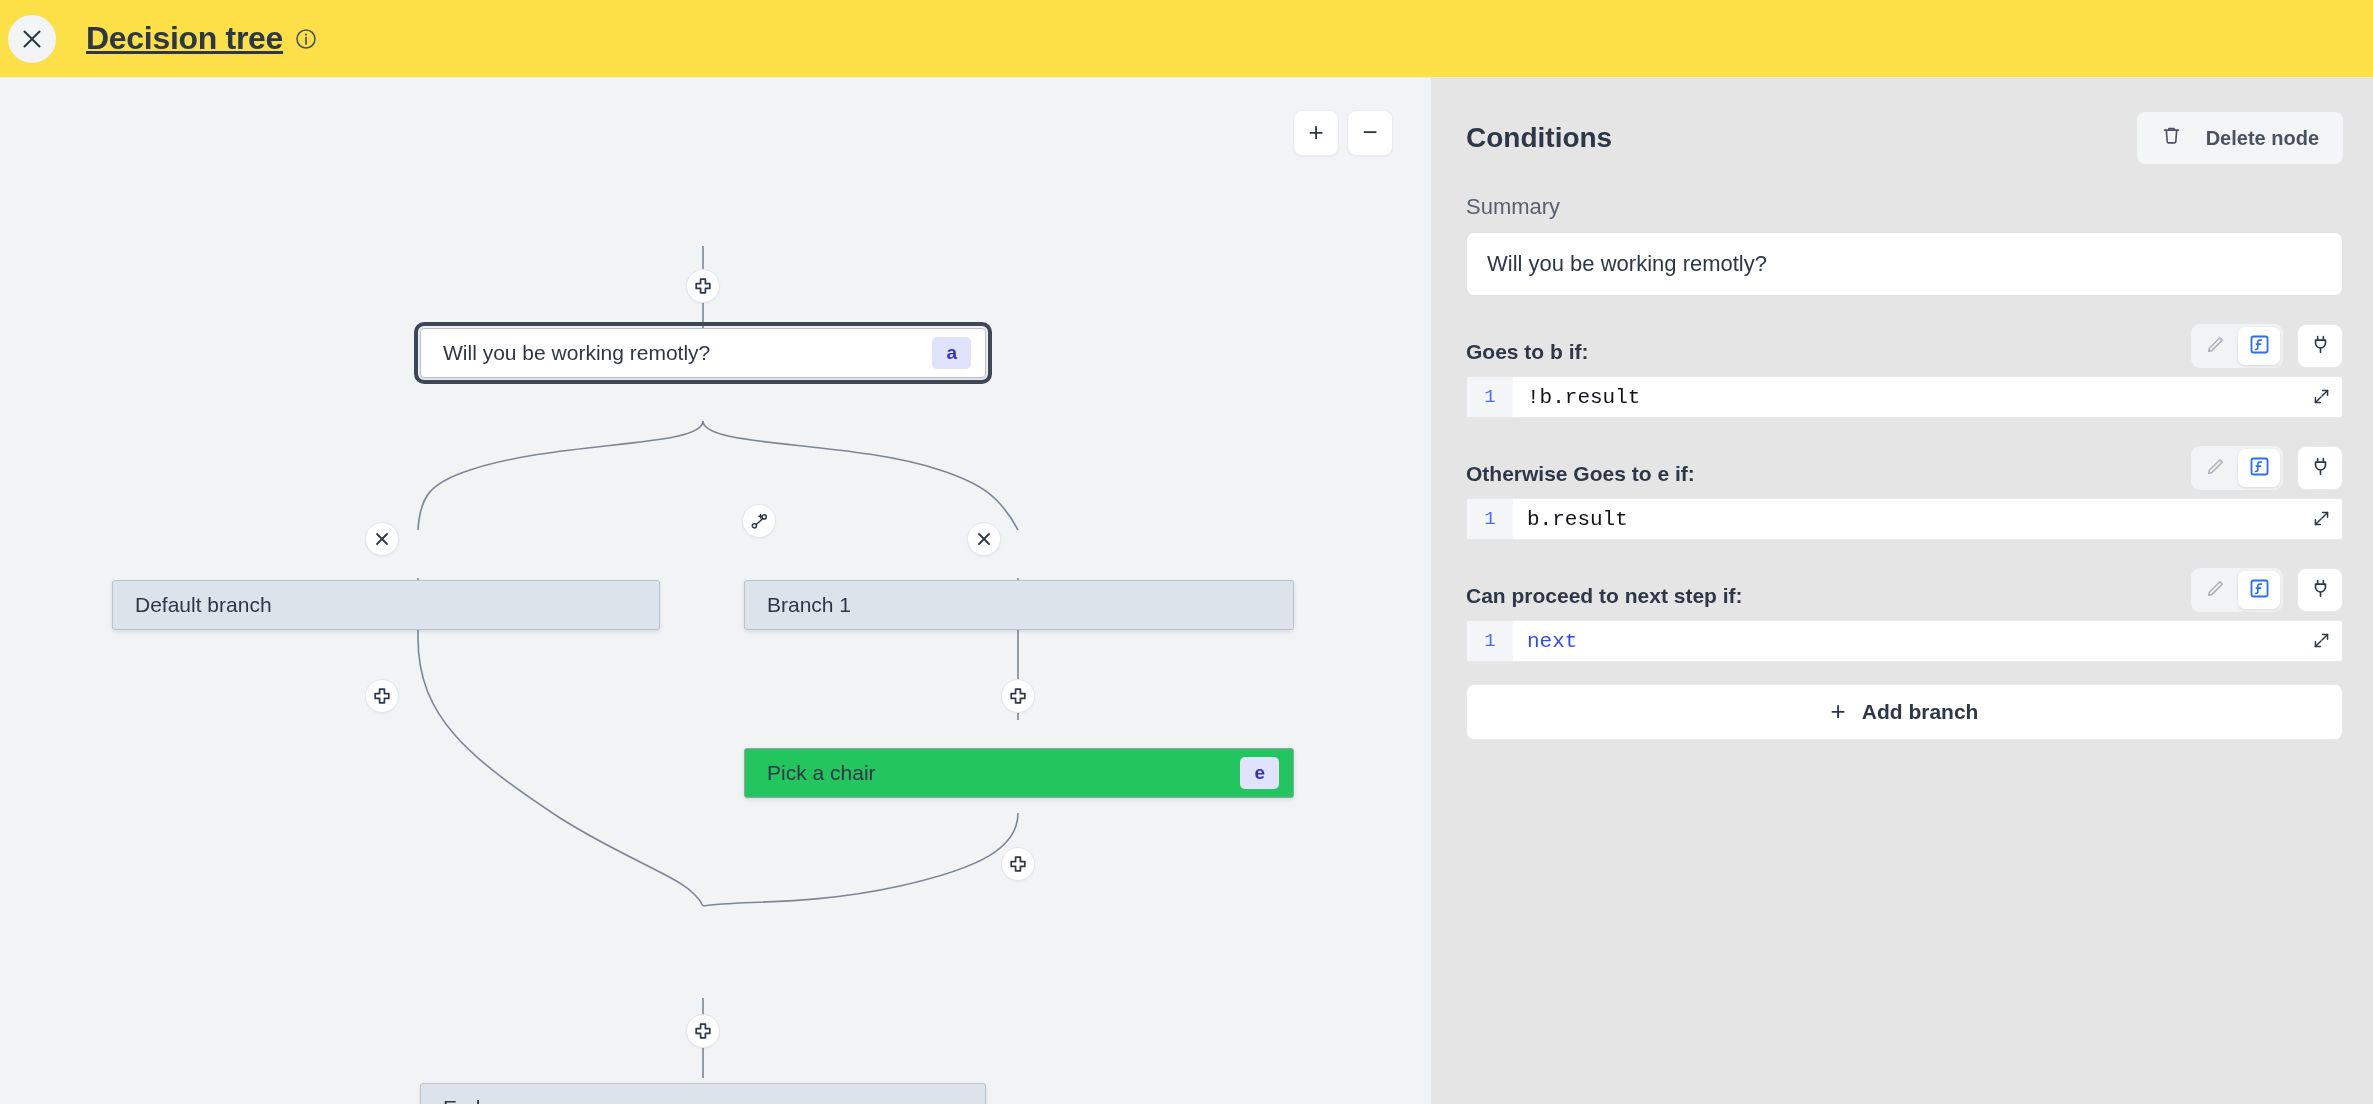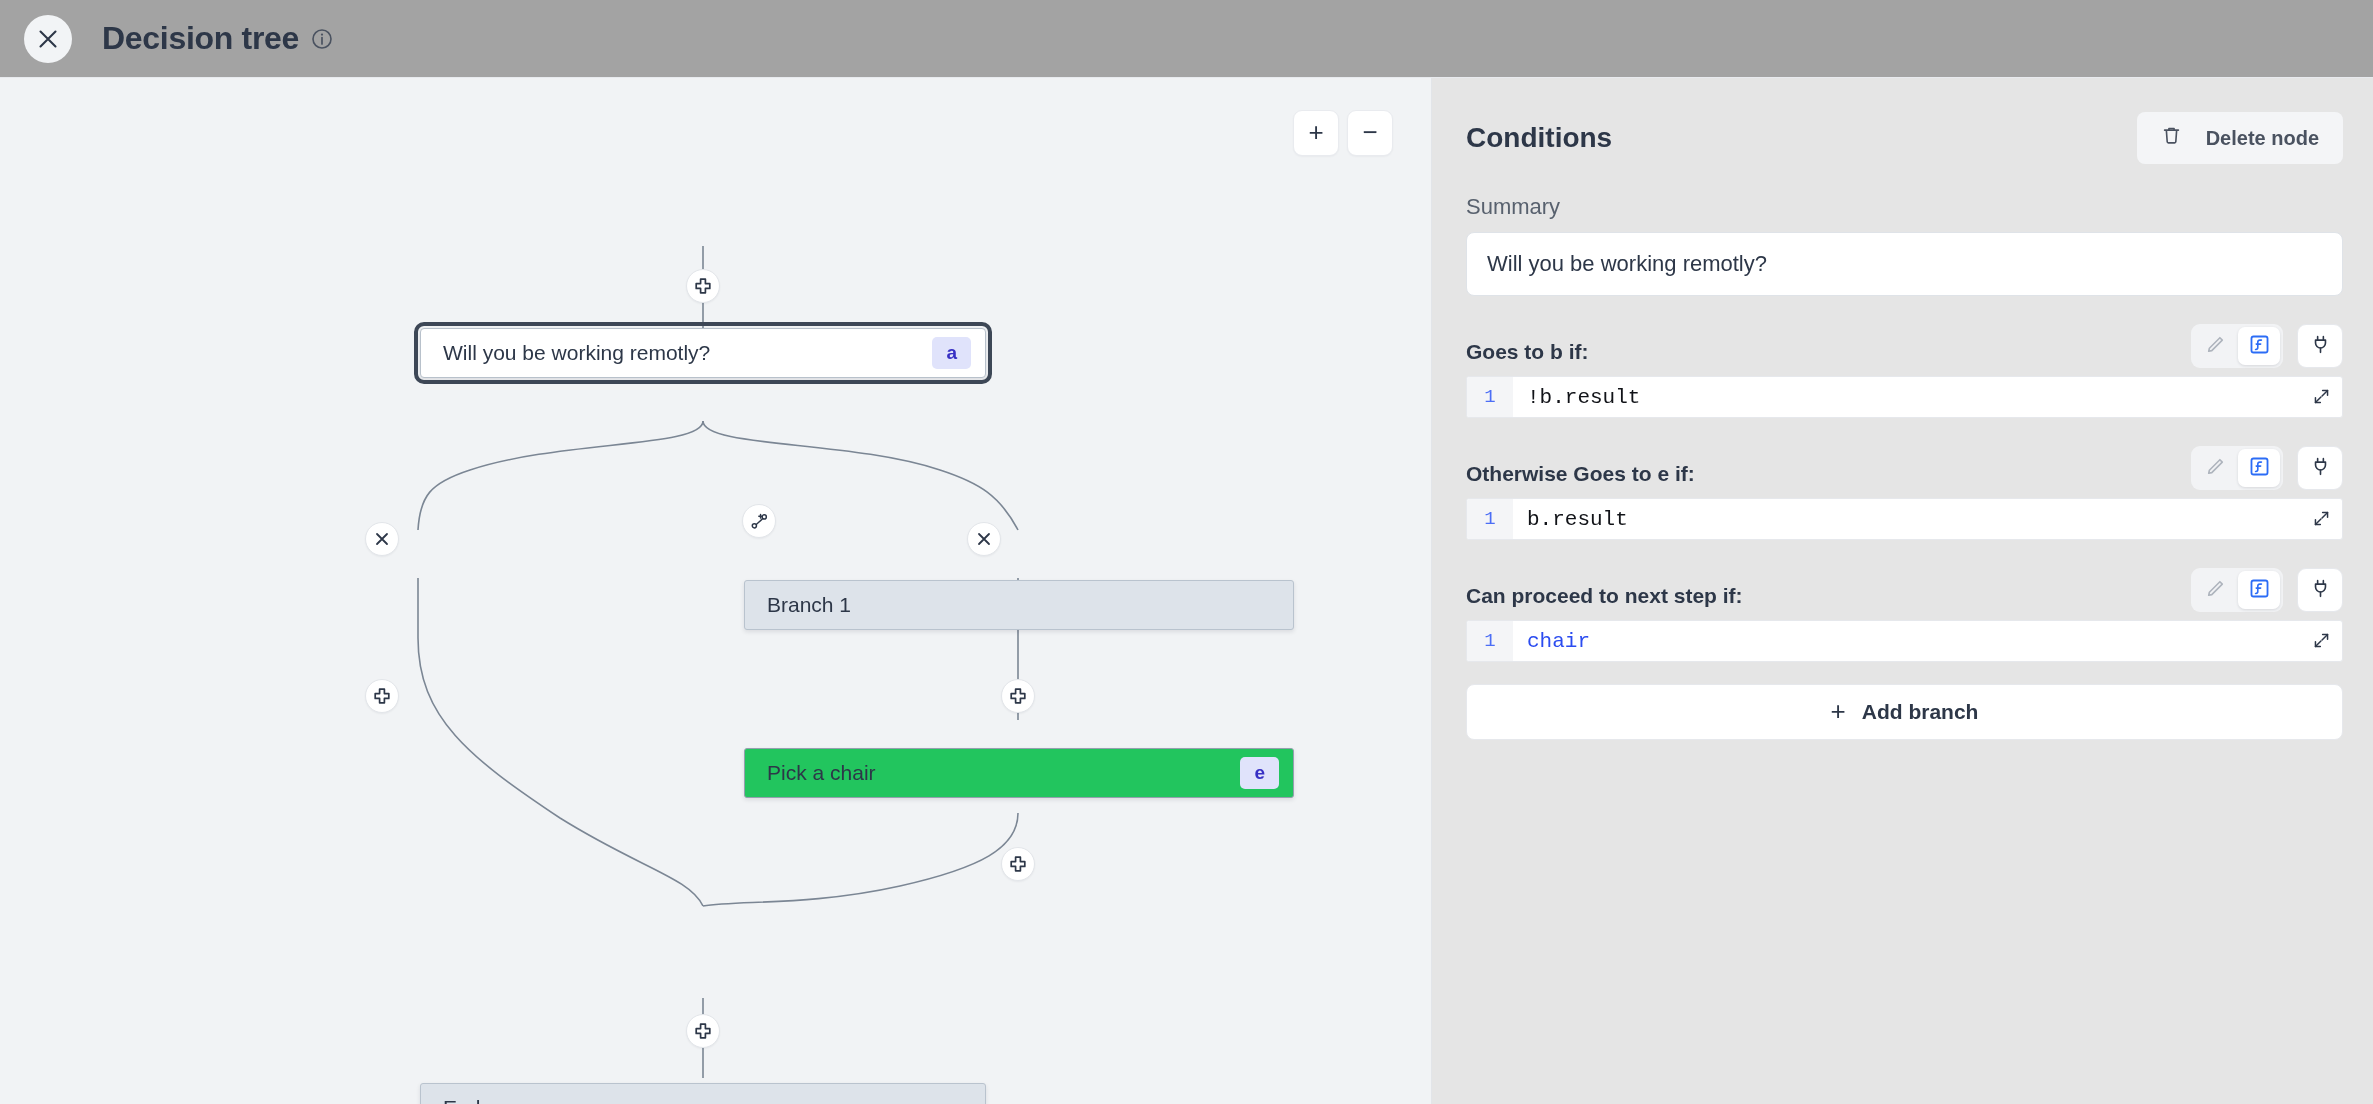--- a/index.html
+++ b/index.html
@@ -11,25 +11,26 @@
     background: #ffffff;
     font-family: "Liberation Sans", sans-serif;
     color: #2d3748;
   }
 
   
   .topbar {
     height: 78px;
     display: flex;
     align-items: center;
-    padding-left: 24px;
-    background: #a3a3a3;
+    padding-left: 8px;
+    background: #fde047;
     border-bottom: 1px solid #e8eaee;
     position: relative;
     z-index: 5;
+    text-decoration: underline;
   }
   .close-btn {
     width: 48px; height: 48px;
     border-radius: 50%;
     background: #f2f4f6;
     display: flex; align-items: center; justify-content: center;
     border: none; cursor: pointer;
     flex: 0 0 auto;
   }
   .close-btn svg { display:block; }
@@ -412,20 +413,23 @@
         </span>
       </div>
       <div class="handle" style="left:967px; top:444px;">
         <span>
           <svg width="16" height="16" viewBox="0 0 16 16" fill="none">
             <path d="M3 3 L13 13 M13 3 L3 13" stroke="#2d3748" stroke-width="1.8" stroke-linecap="round"></path>
           </svg>
         </span>
       </div>
 
+      <div class="node branch-box" style="left:112px; top:502px; width:548px;">
+        <span class="node-label">Default branch</span>
+      </div>
 
       <div class="node branch-box" style="left:744px; top:502px; width:550px;">
         <span class="node-label">Branch 1</span>
       </div>
 
       <div class="handle" style="left:365px; top:601px;">
         <span>
           <svg width="18" height="18" viewBox="0 0 18 18" fill="none">
             <path d="M6.6 2.2 h4.8 v4.4 h4.4 v4.8 h-4.4 v4.4 h-4.8 v-4.4 h-4.4 v-4.8 h4.4 z" stroke="#2d3748" stroke-width="1.7" stroke-linejoin="round"></path>
           </svg>
@@ -617,21 +621,21 @@
                 <path d="M8.0 2.8 v3.2 M14.0 2.8 v3.2" stroke="#2d3748" stroke-width="1.7" stroke-linecap="round"></path>
                 <path d="M5.8 6.4 h10.4 v3.0 a5.2 5.2 0 0 1 -10.4 0 z" stroke="#2d3748" stroke-width="1.7" stroke-linejoin="round"></path>
                 <path d="M11 14.6 v4.6" stroke="#2d3748" stroke-width="1.7" stroke-linecap="round"></path>
               </svg>
             </span>
           </button>
         </div>
       </div>
       <div class="code-editor">
         <div class="gutter">1</div>
-        <div class="code-line kw">chair</div>
+        <div class="code-line kw">next</div>
         <button class="expand-btn">
           <span>
             <svg width="17" height="17" viewBox="0 0 18 18" fill="none">
               <path d="M10.2 2.6 h5.2 v5.2" stroke="#2d3748" stroke-width="1.6" stroke-linecap="round" stroke-linejoin="round"></path>
               <path d="M15.4 2.6 L9.6 8.4" stroke="#2d3748" stroke-width="1.6" stroke-linecap="round"></path>
               <path d="M7.8 15.4 h-5.2 v-5.2" stroke="#2d3748" stroke-width="1.6" stroke-linecap="round" stroke-linejoin="round"></path>
               <path d="M2.6 15.4 L8.4 9.6" stroke="#2d3748" stroke-width="1.6" stroke-linecap="round"></path>
             </svg>
           </span>
         </button>

